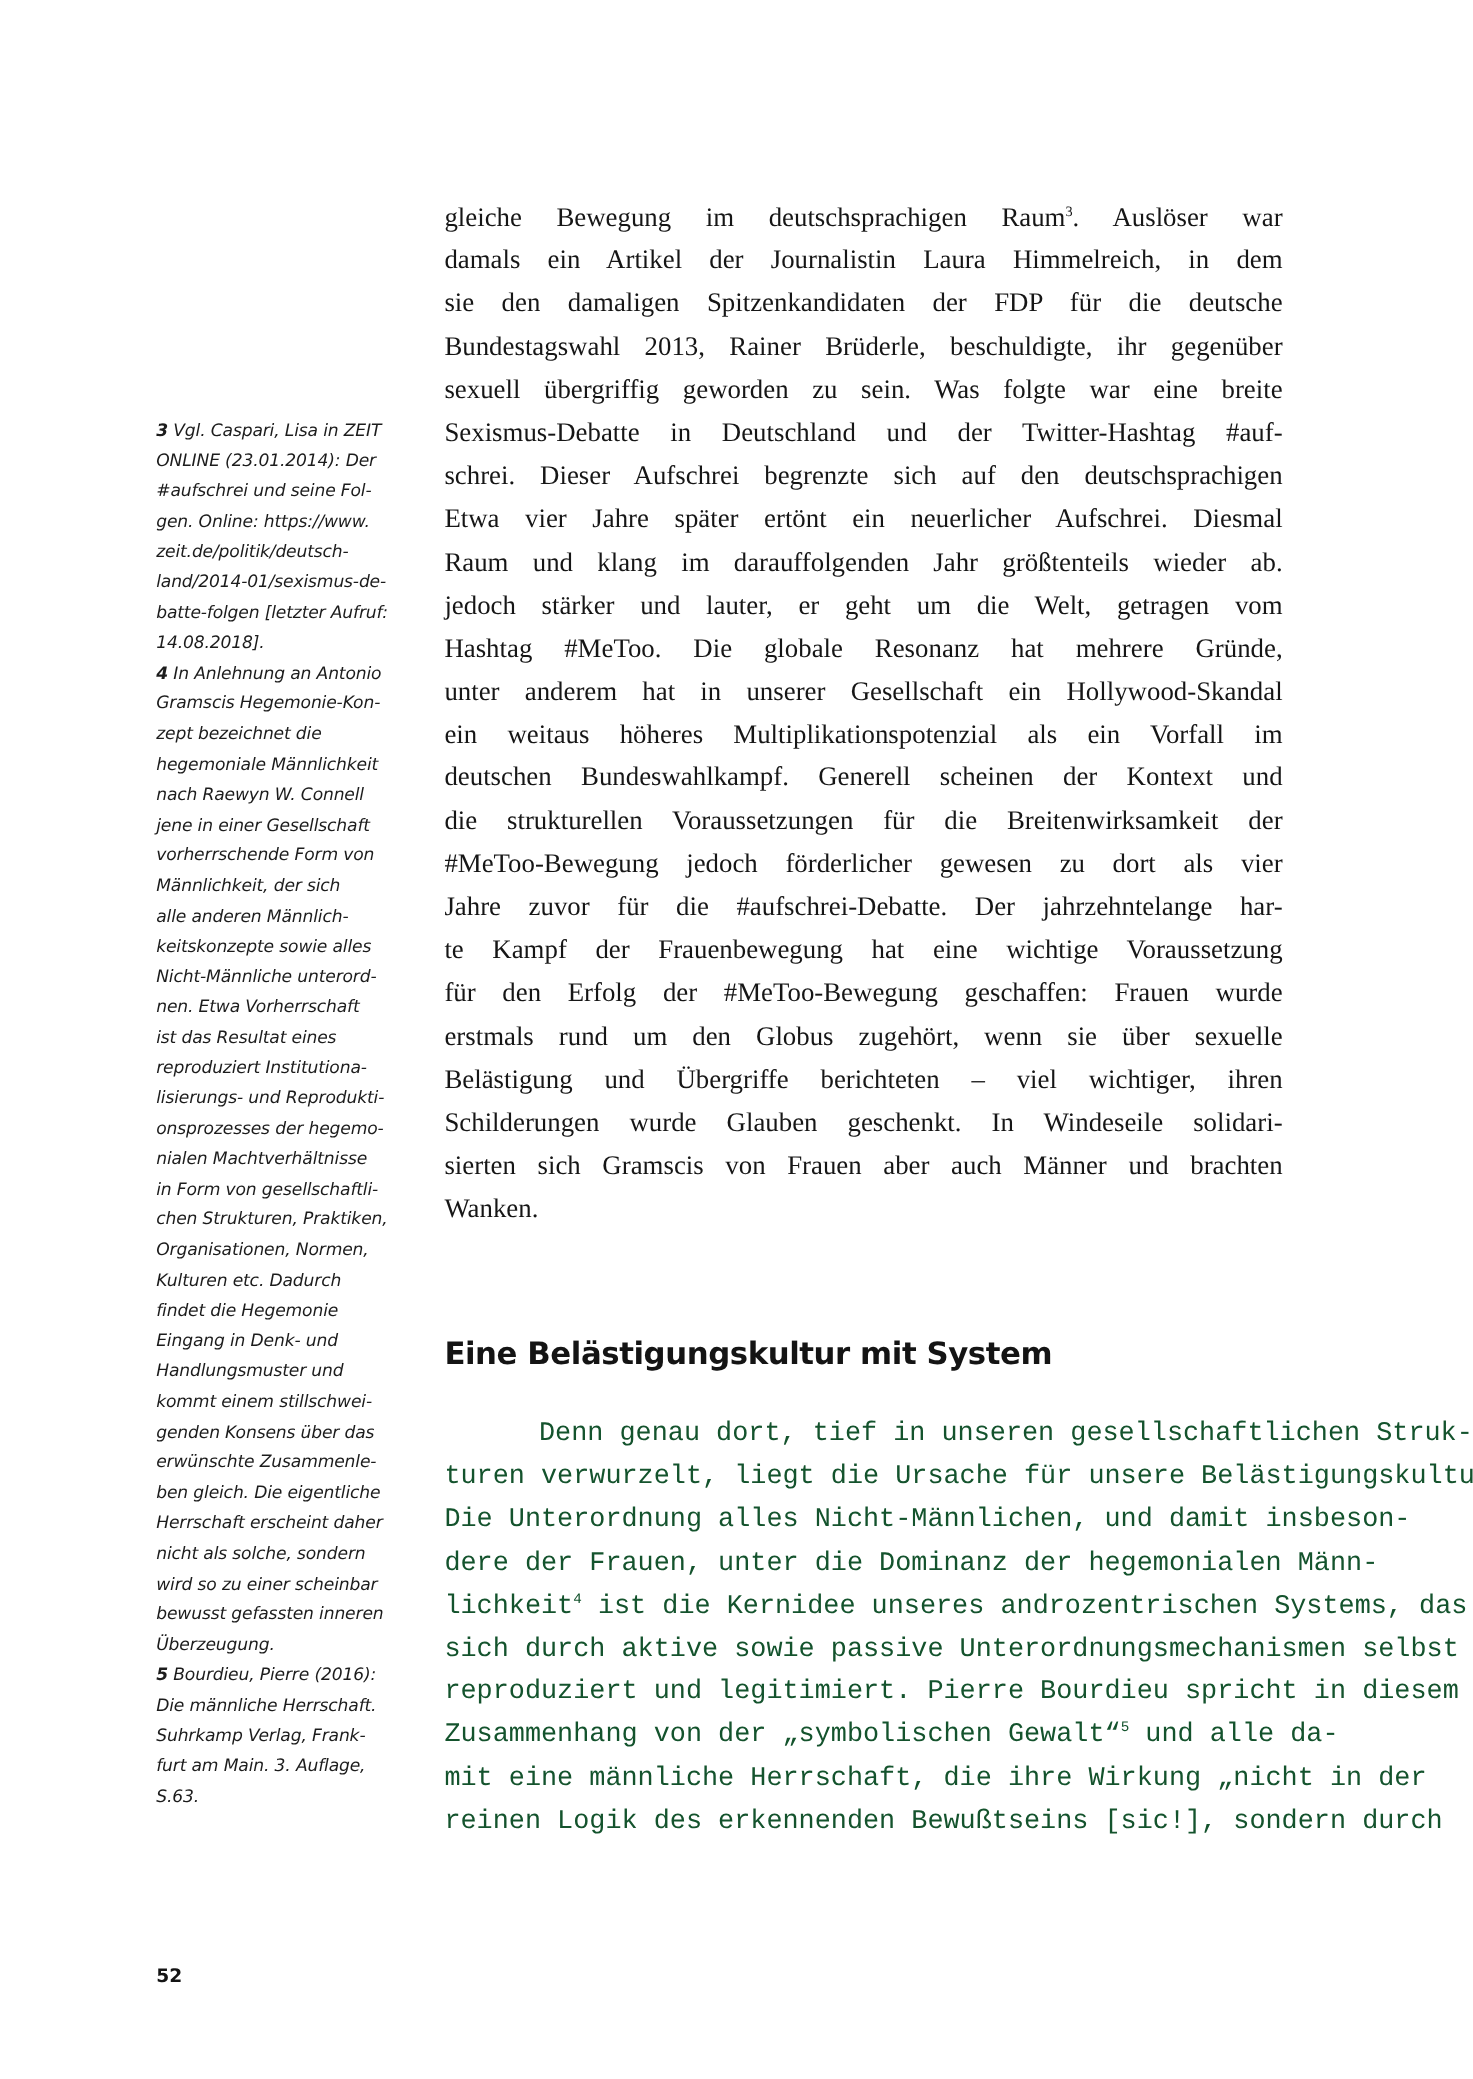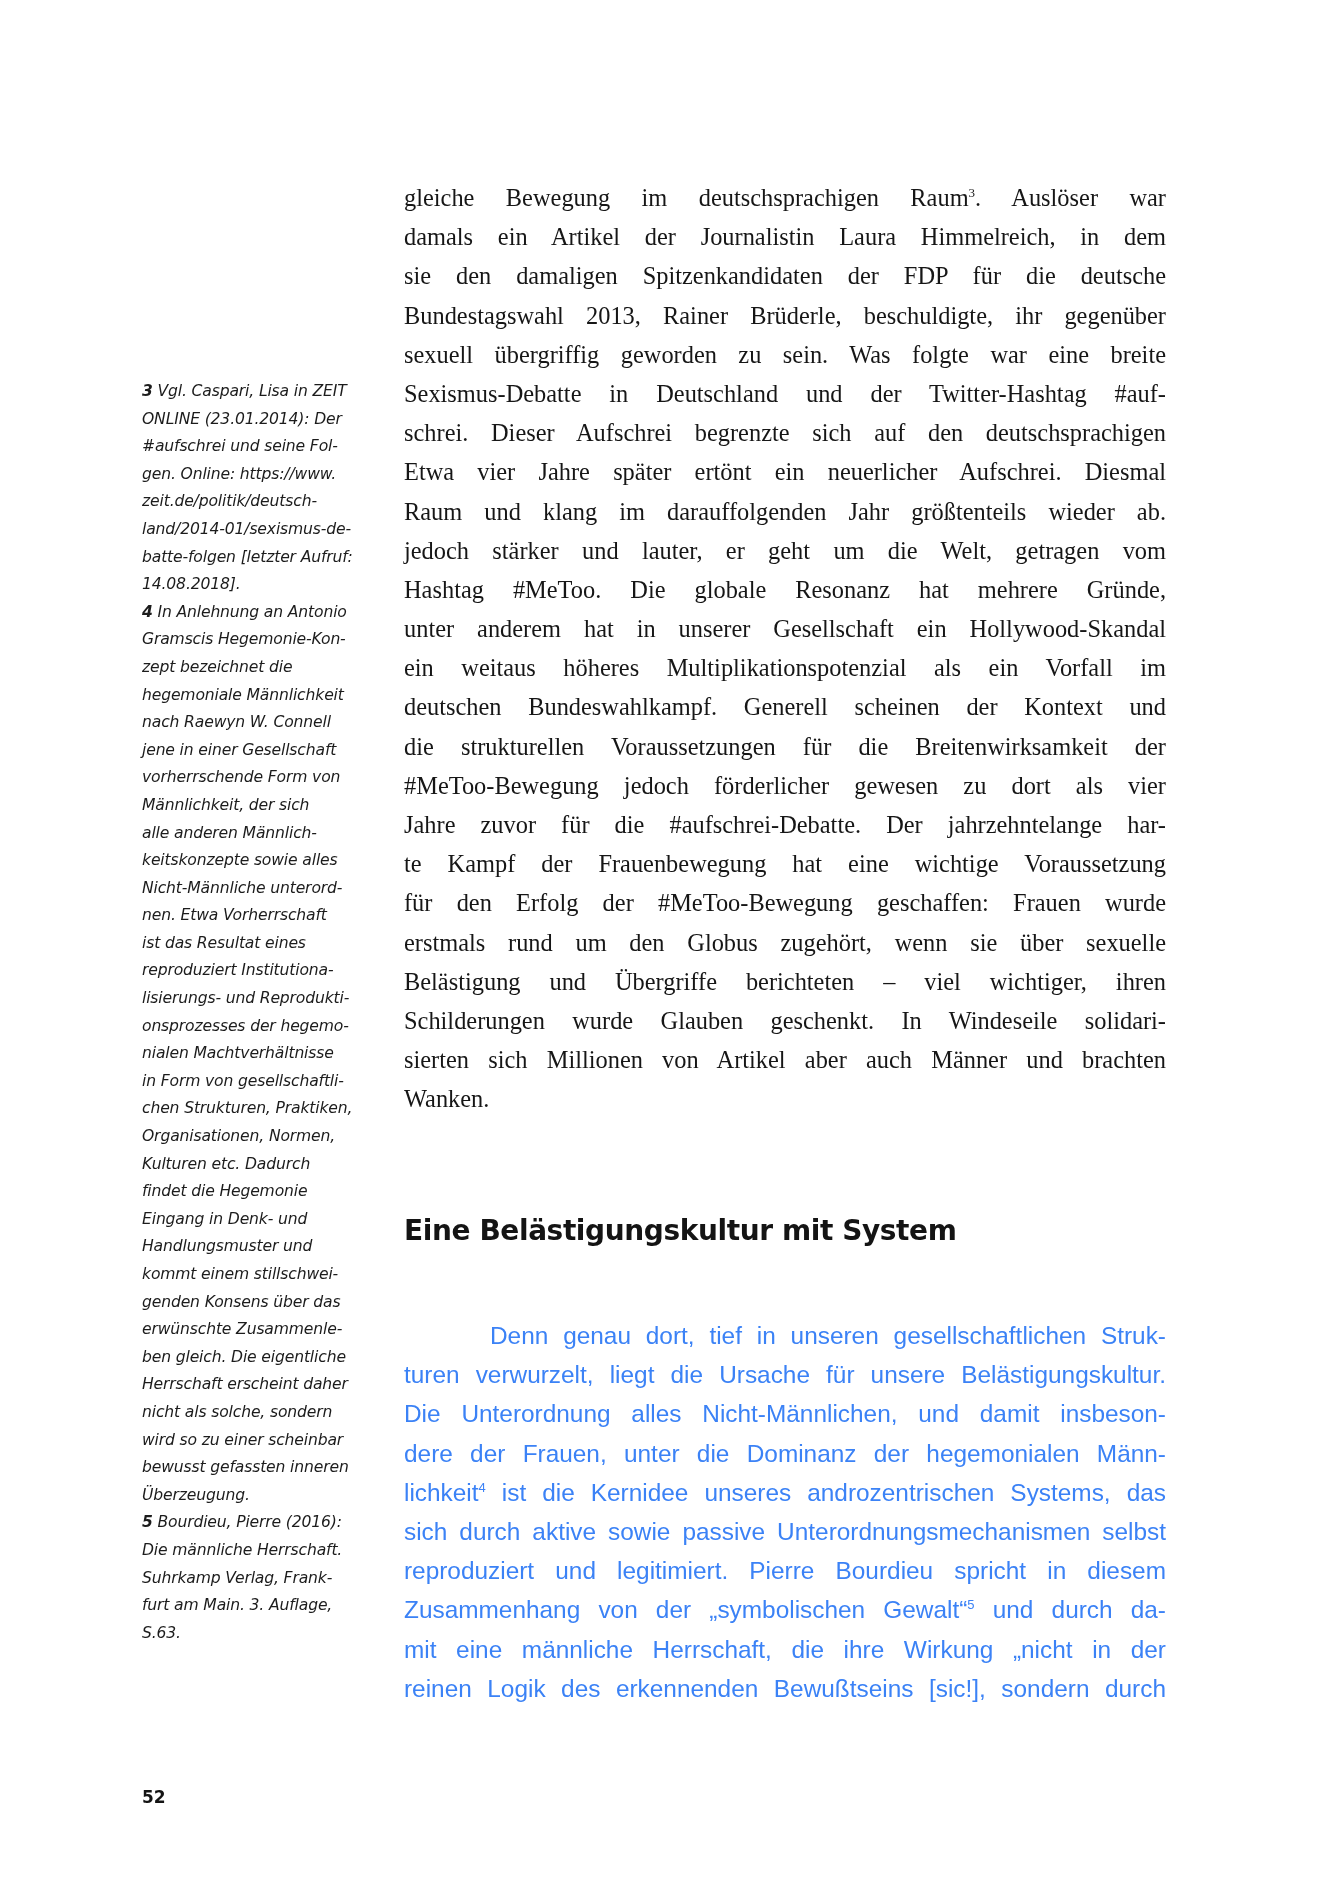--- a/index.html
+++ b/index.html
@@ -66,25 +66,24 @@
       font-weight: bold;
       font-size: 28px;
       letter-spacing: -0.4px;
       color: #141414;
     }
     .main2 {
       position: absolute;
       left: 404px;
       top: 1284px;
       width: 762px;
-      font-family: Liberation Sans, sans-serif;
+      font-family: Liberation Mono, monospace;
       font-size: 24.4px;
       line-height: 39.2px;
-      color: #3b82f6;
-      margin-top: 32px;
+      color: #14532d;
     }
     .main2 .line {
       display: block;
       white-space: nowrap;
       text-align: justify;
       text-align-last: justify;
       height: 39.2px;
     }
     .main2 .line.indent {
       padding-left: 86px;
@@ -173,32 +172,32 @@
   <span class="line">ein weitaus höheres Multiplikationspotenzial als ein Vorfall im</span>
   <span class="line">deutschen Bundeswahlkampf. Generell scheinen der Kontext und</span>
   <span class="line">die strukturellen Voraussetzungen für die Breitenwirksamkeit der</span>
   <span class="line">#MeToo-Bewegung jedoch förderlicher gewesen zu dort als vier</span>
   <span class="line">Jahre zuvor für die #aufschrei-Debatte. Der jahrzehntelange har-</span>
   <span class="line">te Kampf der Frauenbewegung hat eine wichtige Voraussetzung</span>
   <span class="line">für den Erfolg der #MeToo-Bewegung geschaffen: Frauen wurde</span>
   <span class="line">erstmals rund um den Globus zugehört, wenn sie über sexuelle</span>
   <span class="line">Belästigung und Übergriffe berichteten – viel wichtiger, ihren</span>
   <span class="line">Schilderungen wurde Glauben geschenkt. In Windeseile solidari-</span>
-  <span class="line">sierten sich Millionen von Artikel aber auch Männer und brachten</span>
+  <span class="line">sierten sich Gramscis von Frauen aber auch Männer und brachten</span>
   <span class="line last">Wanken.</span>
 </div>
 
 <h2 class="heading" style="margin:0;">Eine Belästigungskultur mit System</h2>
 
 <div class="main2">
   <span class="line indent">Denn genau dort, tief in unseren gesellschaftlichen Struk-</span>
   <span class="line">turen verwurzelt, liegt die Ursache für unsere Belästigungskultur.</span>
   <span class="line">Die Unterordnung alles Nicht-Männlichen, und damit insbeson-</span>
   <span class="line">dere der Frauen, unter die Dominanz der hegemonialen Männ-</span>
   <span class="line"><span>lichkeit</span><sup>4</sup><span> ist die Kernidee unseres androzentrischen Systems, das</span></span>
   <span class="line">sich durch aktive sowie passive Unterordnungsmechanismen selbst</span>
   <span class="line">reproduziert und legitimiert. Pierre Bourdieu spricht in diesem</span>
-  <span class="line"><span>Zusammenhang von der „symbolischen Gewalt“</span><sup>5</sup><span> und durch da-</span></span>
+  <span class="line"><span>Zusammenhang von der „symbolischen Gewalt“</span><sup>5</sup><span> und alle da-</span></span>
   <span class="line">mit eine männliche Herrschaft, die ihre Wirkung „nicht in der</span>
   <span class="line">reinen Logik des erkennenden Bewußtseins [sic!], sondern durch</span>
 </div>
 
 <div class="page-number">52</div>
 
 </body></html>

